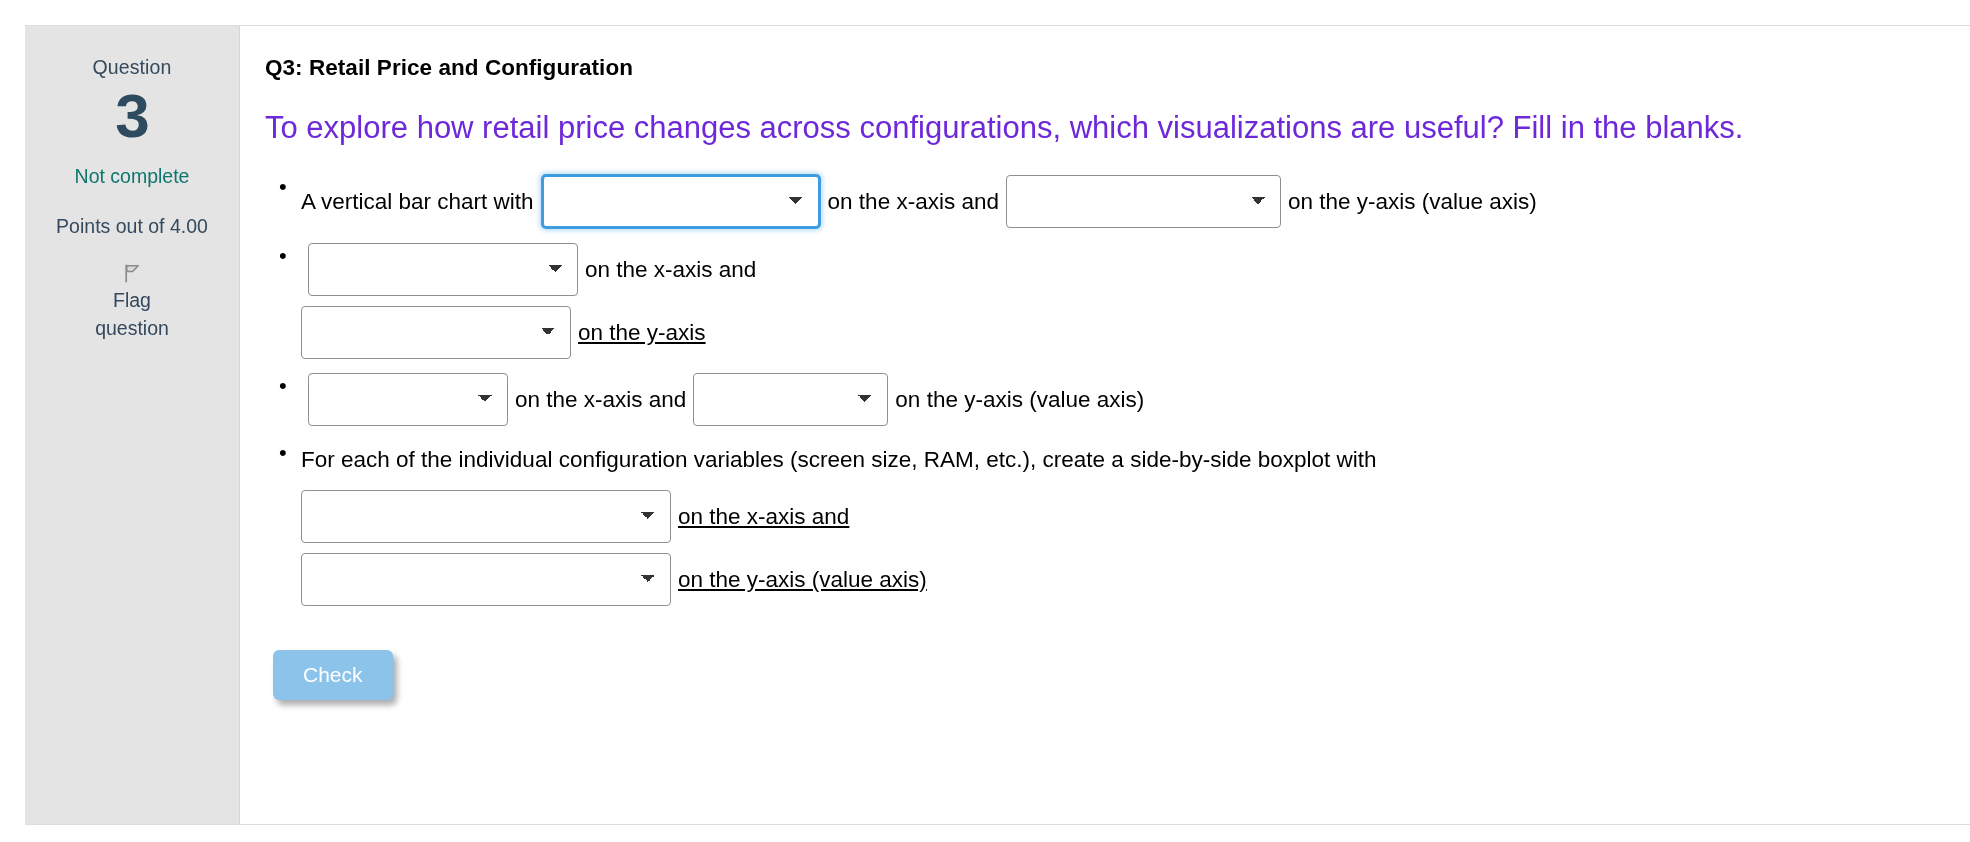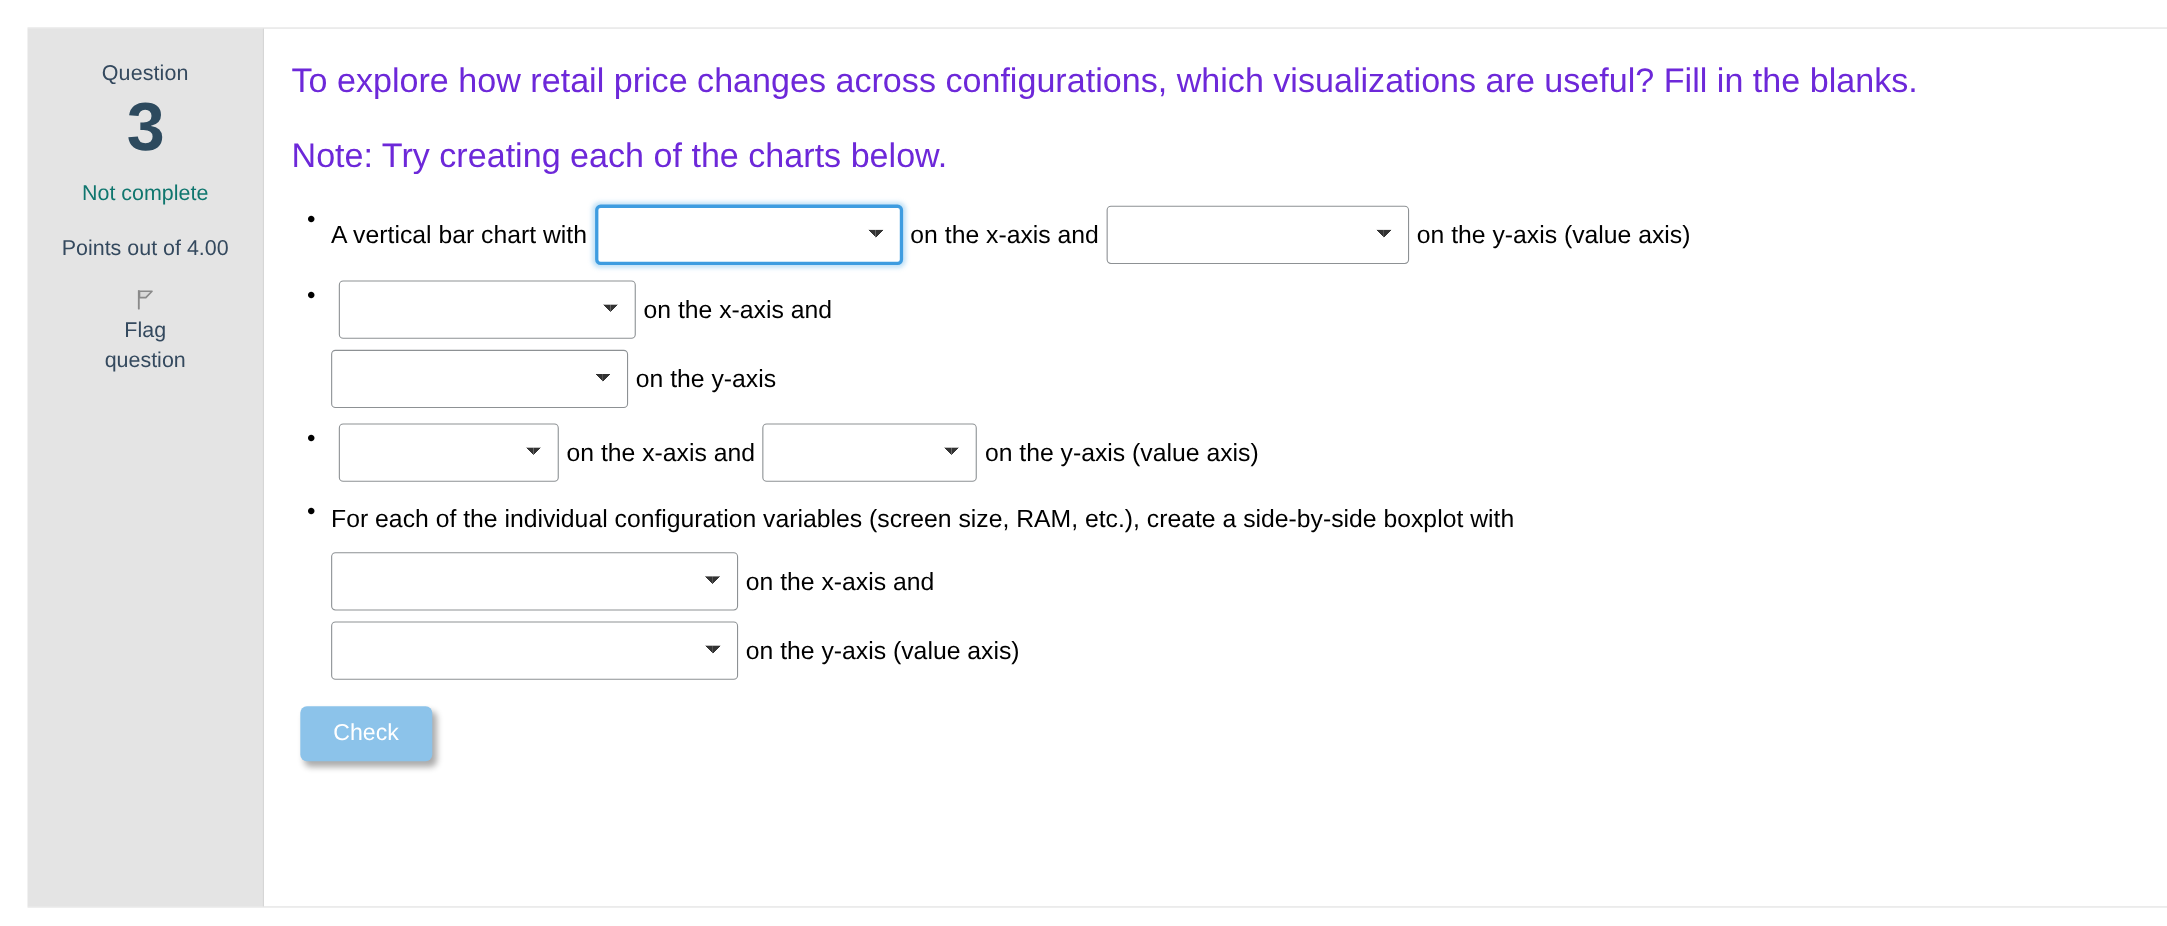--- a/index.html
+++ b/index.html
@@ -125,21 +125,21 @@
     color: #000;
     line-height: inherit;
   }
   .row {
     display: flex;
     align-items: center;
     flex-wrap: wrap;
     gap: 0px;
     min-height: 40px;
   }
-  .row.block2 { margin-top: 10px; }
+  .row.block2 { margin-top: 10px; text-decoration: underline; }
   .txt { white-space: pre; }
 
   
   select.blank {
     font-family: "Liberation Sans", sans-serif;
     font-size: 20px;
     color: #000;
     background: #ffffff;
     border: 1px solid #8d9194;
     border-radius: 4px;
@@ -170,21 +170,21 @@
   
   .w-xl  { width: 280px; }
   .w-lg  { width: 275px; }
   .w-md  { width: 270px; }
   .w-sm  { width: 200px; }
   .w-xs  { width: 195px; }
   .w-370 { width: 370px; }
 
   
   .check-btn {
-    margin: 10px 0 0 8px;
+    margin: 30px 0 0 8px;
     display: inline-block;
     background: #8cc3ea;
     color: #ffffff;
     border: none;
     border-radius: 6px;
     font-family: "Liberation Sans", sans-serif;
     font-size: 21px;
     padding: 13px 30px 14px 30px;
     cursor: pointer;
     box-shadow: 4px 5px 6px rgba(0,0,0,0.33);
@@ -210,22 +210,22 @@
           </svg>
         </span>
         <span>Flag</span>
       </span>
       <div>question</div>
     </div>
   </div>
 
   <div class="content-col">
 
+    <div class="q-title">Q3: Retail Price and Configuration</div>
     <div class="q-para">To explore how retail price changes across configurations, which visualizations are useful? Fill in the blanks.</div>
-    <div class="q-para second">Note: Try creating each of the charts below.</div>
 
     <ul class="blank-list">
 
       <li>
         <div class="row">
           <span class="txt">A vertical bar chart with</span>
           <select class="blank w-xl focused">
             <option></option>
           </select>
           <span class="txt">on the x-axis and</span>

